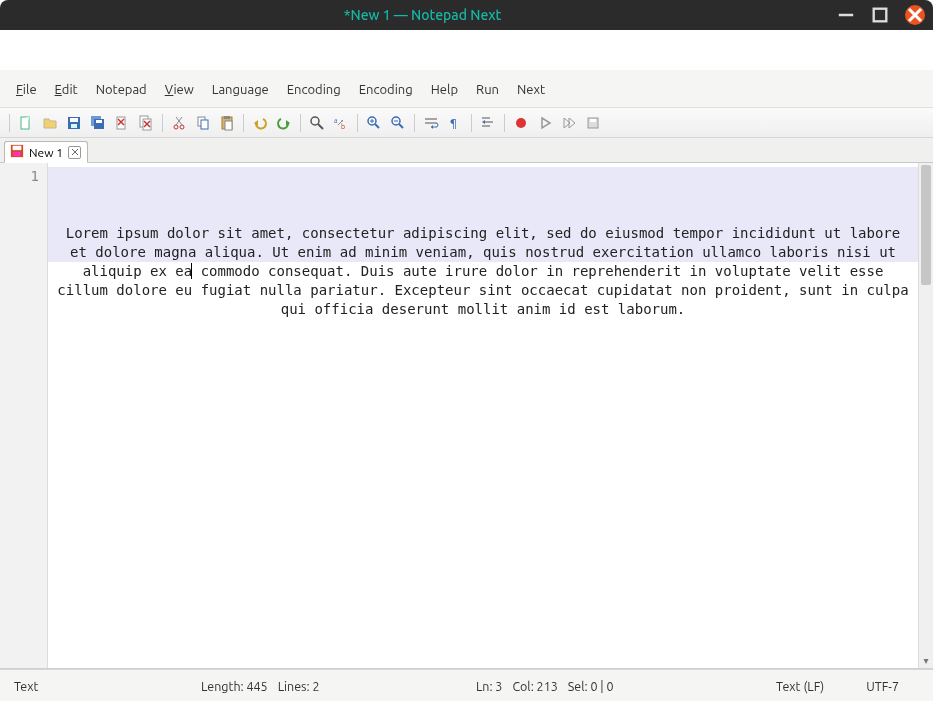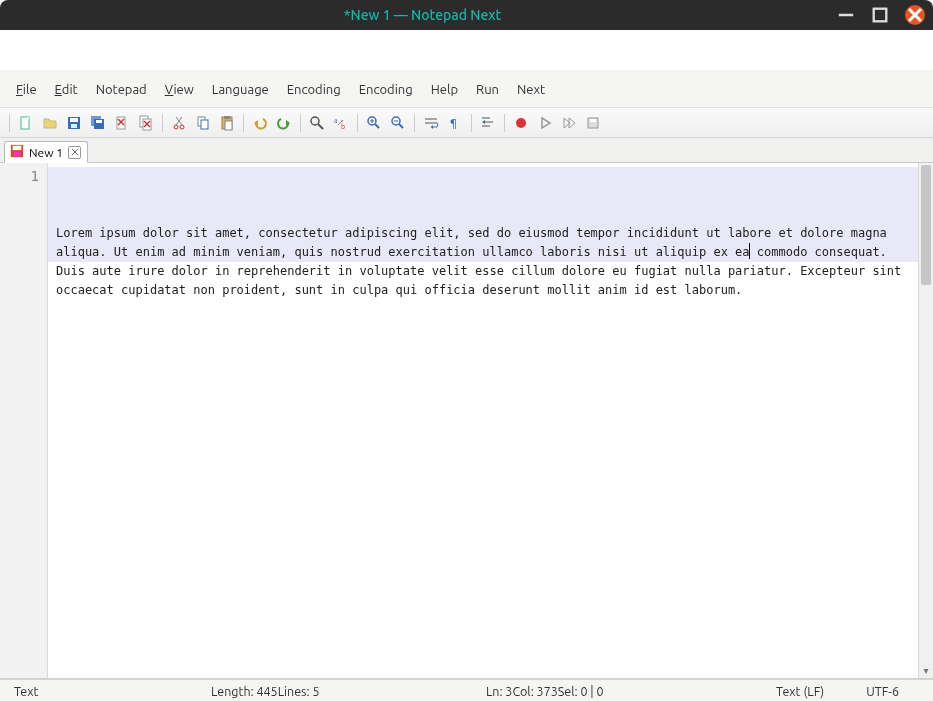--- a/index.html
+++ b/index.html
@@ -128,26 +128,27 @@
     padding: 4px 8px 4px 0;
     text-align: right;
     font-family: "DejaVu Sans Mono","Consolas",monospace;
     font-size: 14px;
     line-height: 19px;
   }
   .editor {
     flex: 1;
     padding: 4px 8px;
     font-family: "DejaVu Sans Mono","Consolas",monospace;
-    font-size: 12px;
+    font-size: 14px;
     line-height: 19px;
     color: #222;
     white-space: pre-wrap;
     word-break: break-word;
     position: relative;
+    text-align: center;
   }
   .current-line-bg {
     position: absolute;
     left: 0; right: 0;
     background: #e8e8f8;
     z-index: 0;
   }
   .editor-text {
     position: relative;
     z-index: 1;
@@ -172,32 +173,32 @@
     background: #c6c6c6;
     border-radius: 2px;
   }
   .vscroll .arrow-down {
     position: absolute;
     left: 0; right: 0; bottom: 0; height: 15px;
     display: flex; align-items: center; justify-content: center;
     color: #777; font-size: 10px;
   }
   .statusbar {
-    height: 22px;
+    height: 32px;
     background: #f5f5f4;
     border-top: 1px solid #d6d6d6;
     display: flex;
     align-items: center;
     font-size: 12.5px;
     color: #333;
     padding: 0 8px;
   }
   .statusbar .seg { padding: 0 6px; }
   .statusbar .grow { flex: 1; }
-  .statusbar .mid { display:flex; }
+  .statusbar .mid { display:flex; gap:10px; }
 </style>
 </head>
 <body>
 
 <div class="titlebar">
   <div class="title">*New 1 — Notepad Next</div>
   <div class="win-controls">
     <div class="win-btn">
       <svg viewBox="0 0 10 10">
           <line x1="1" y1="5" x2="9" y2="5" stroke="#ddd" stroke-width="1.4"></line>
@@ -417,26 +418,26 @@
     <div class="thumb"></div>
     <div class="arrow-down">▾</div>
   </div>
 </div>
 
 <div class="statusbar">
   <div class="seg">Text</div>
   <div class="grow"></div>
   <div class="mid">
     <span>Length: 445</span>
-    <span>Lines: 5</span>
+    <span>Lines: 2</span>
   </div>
   <div class="grow"></div>
   <div class="mid">
     <span>Ln: 3</span>
-    <span>Col: 373</span>
+    <span>Col: 213</span>
     <span>Sel: 0 | 0</span>
   </div>
   <div class="grow"></div>
   <div class="seg">Text (LF)</div>
   <div style="width:30px"></div>
-  <div class="seg">UTF-6</div>
+  <div class="seg">UTF-7</div>
   <div style="width:20px"></div>
 </div>
 
 </body></html>

